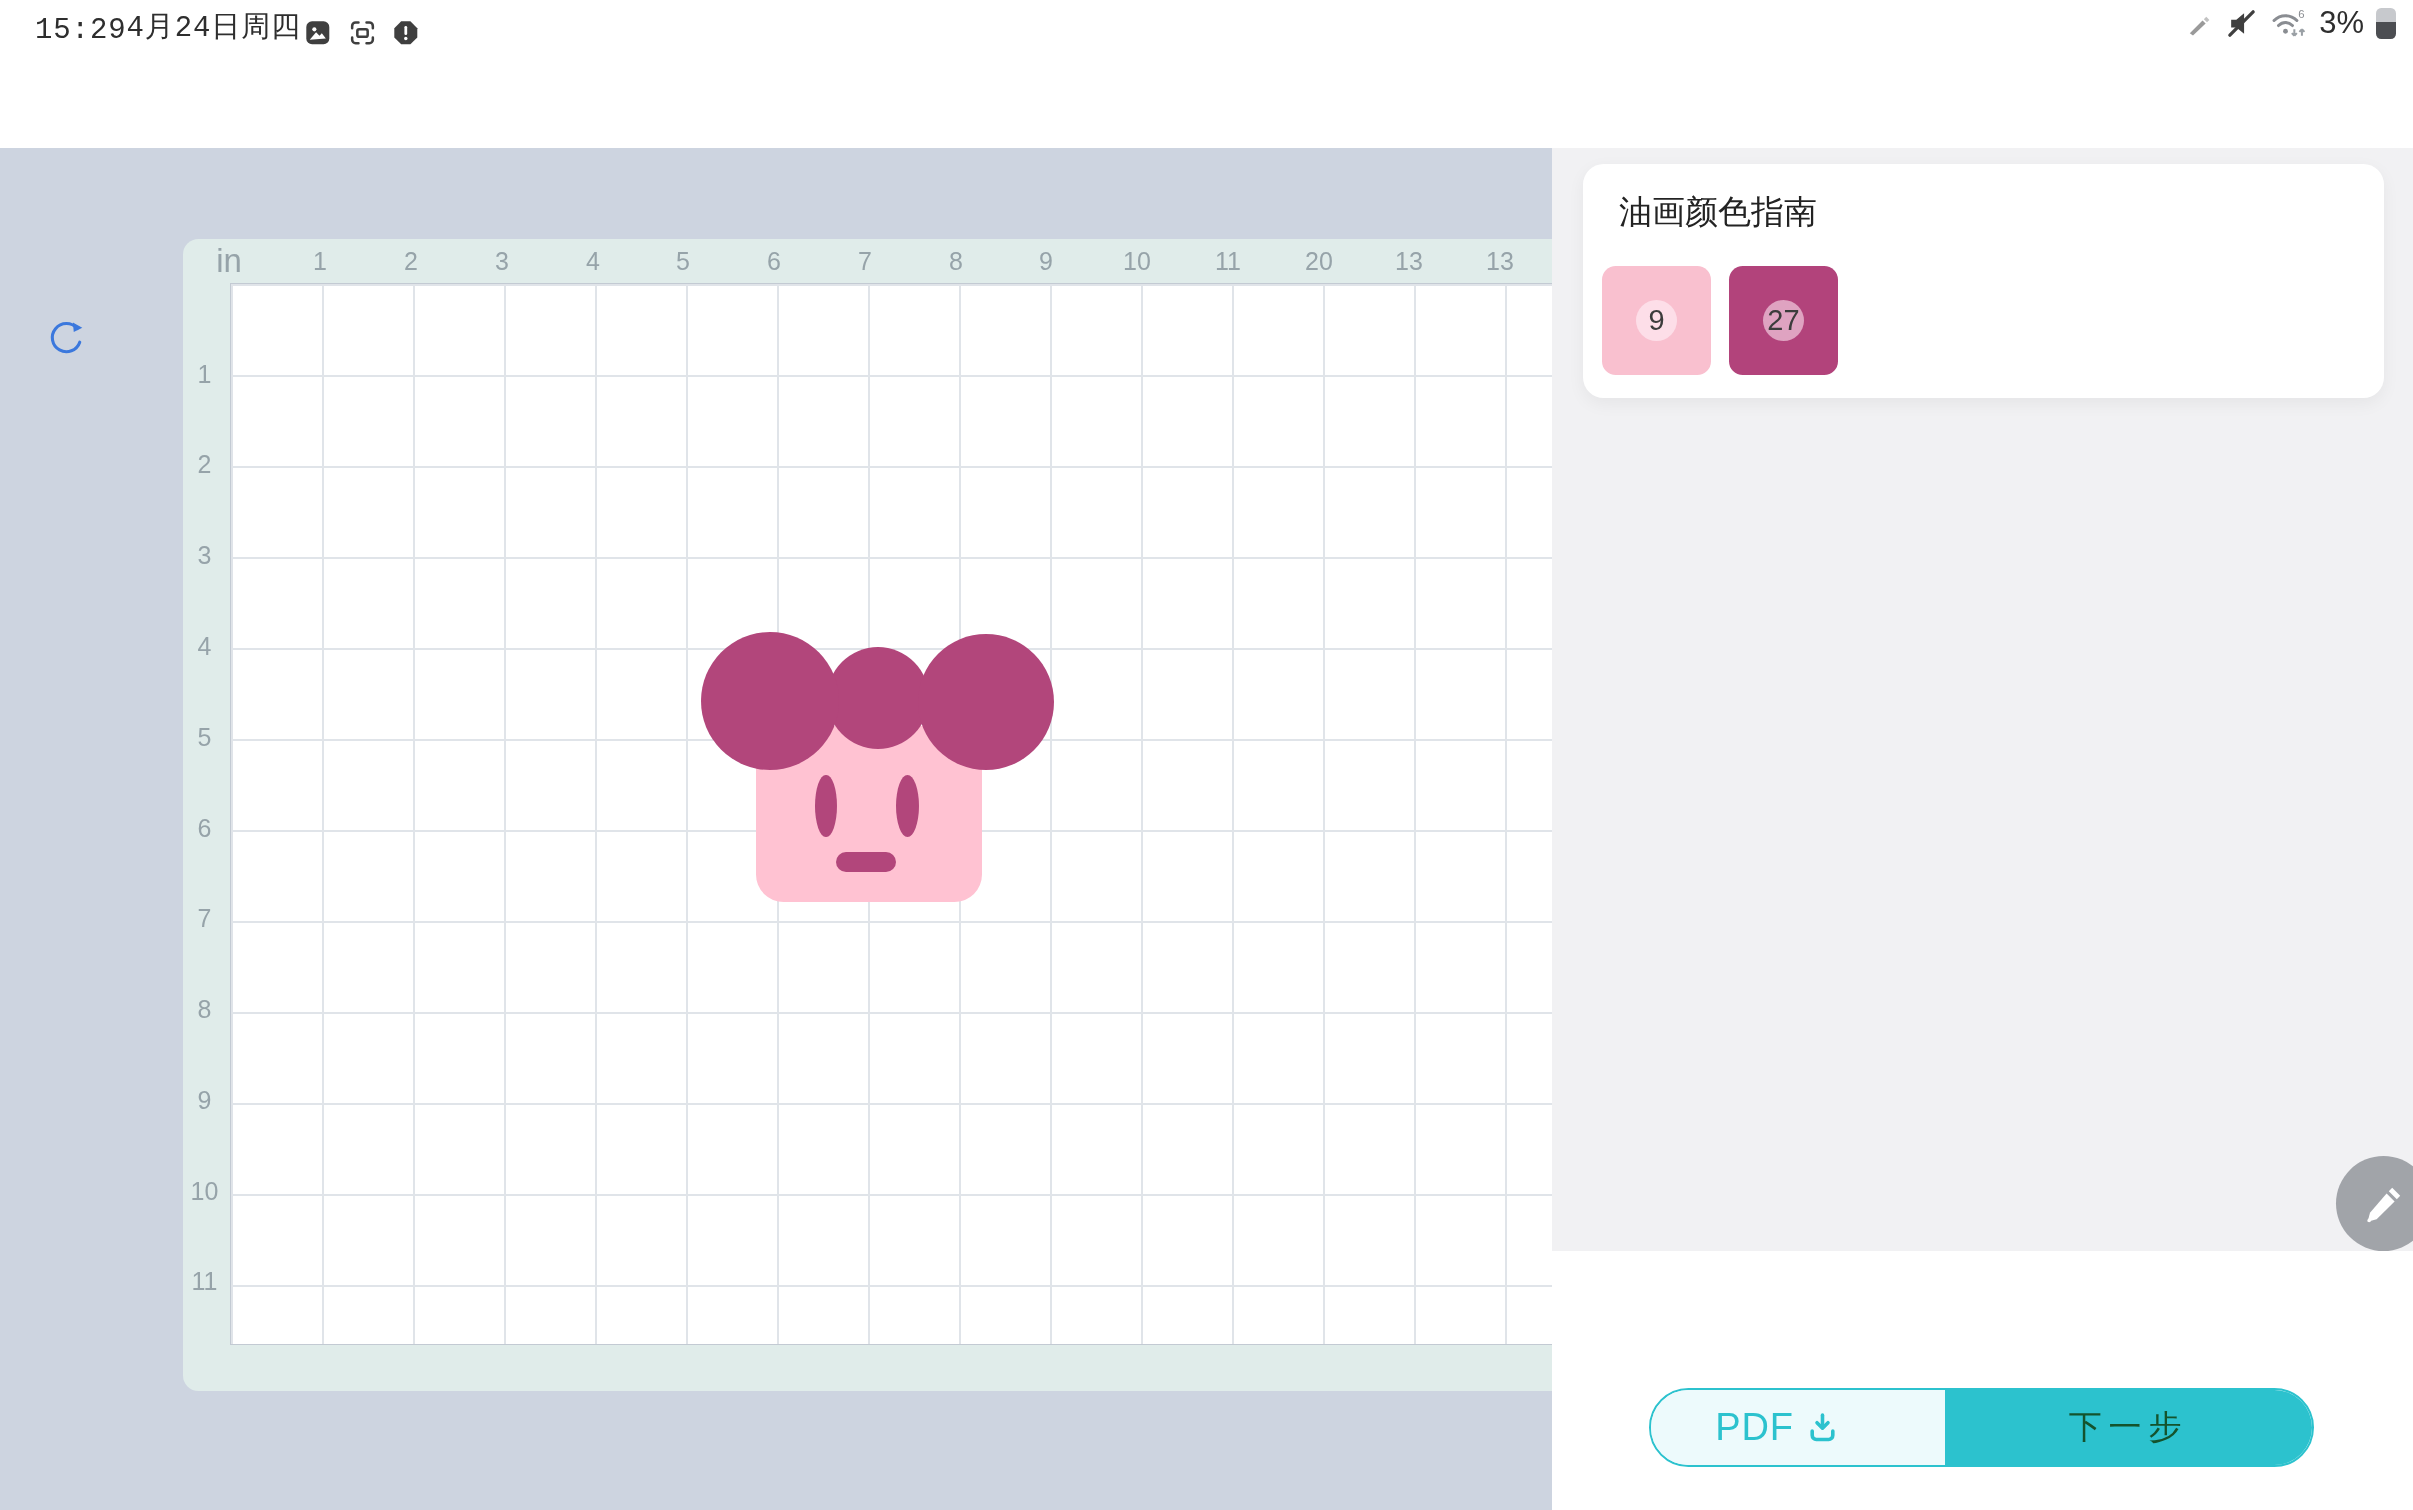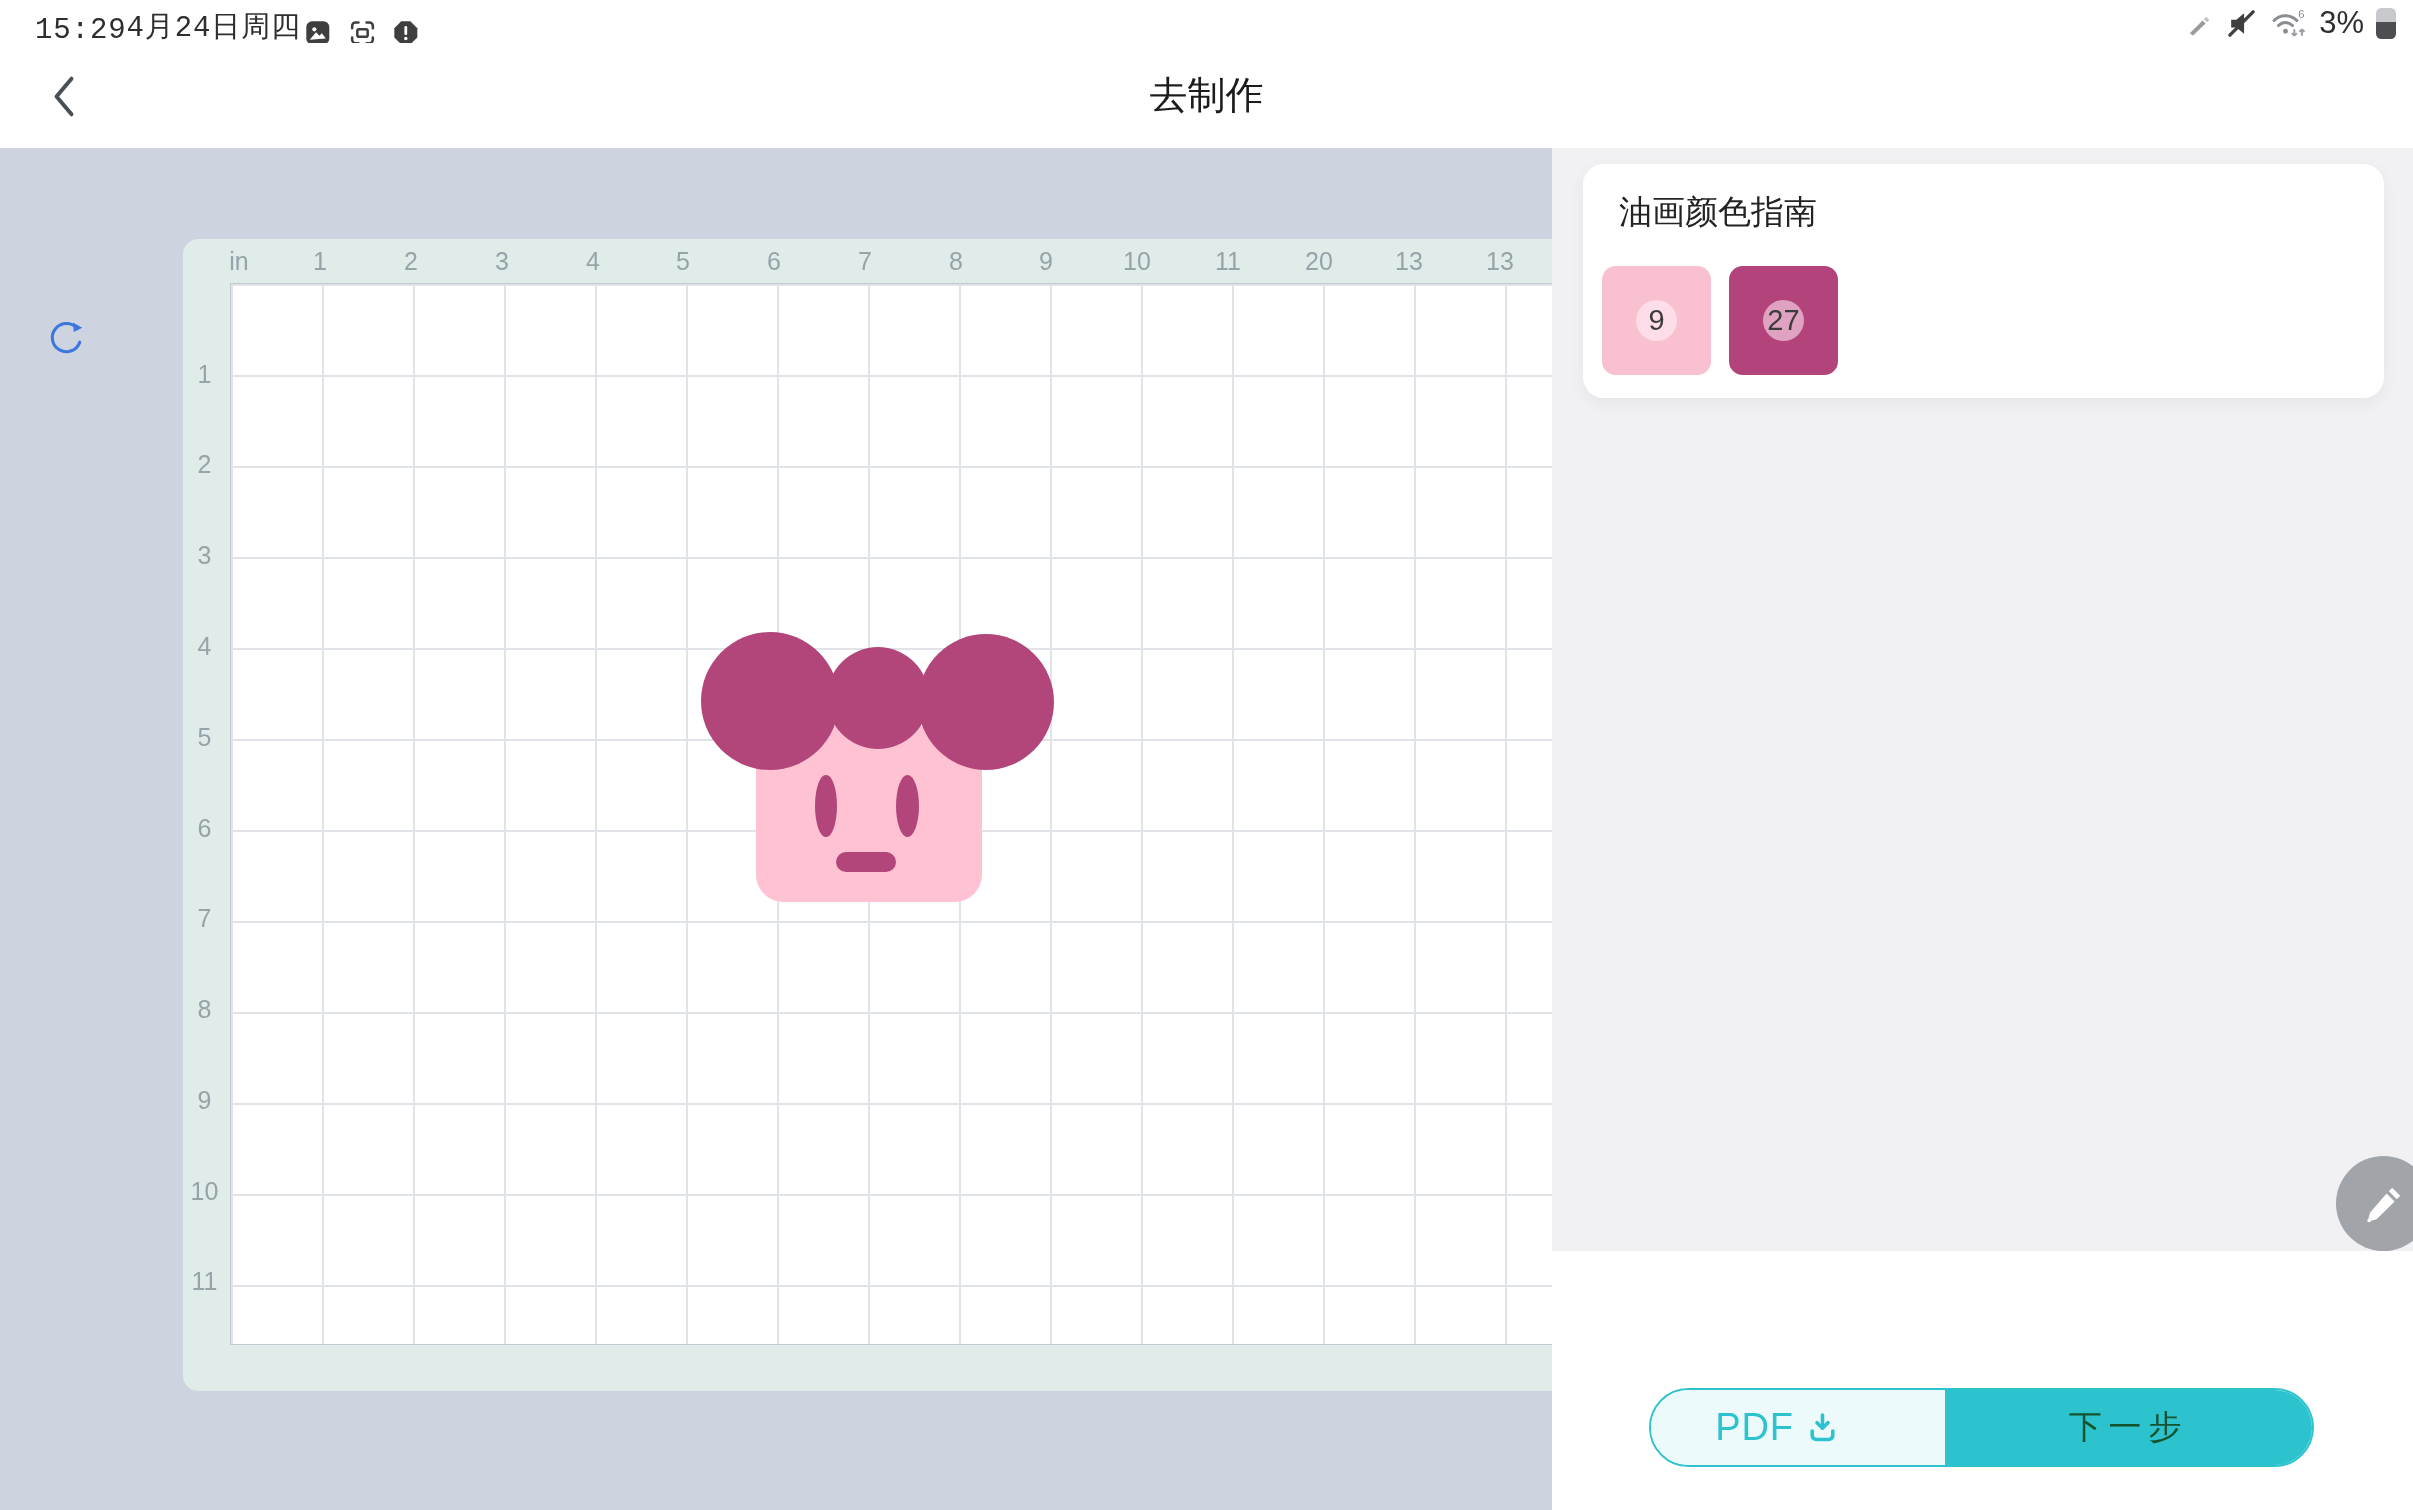--- a/index.html
+++ b/index.html
@@ -29,21 +29,21 @@
   
   .canvas-area{position:absolute;left:0;top:148px;width:1552px;height:1362px;background:var(--canvas-bg);overflow:hidden;}
   .refresh-btn{position:absolute;left:46px;top:169px;width:41px;height:41px;cursor:pointer;}
   .hide-btn{position:absolute;right:52px;top:169px;display:flex;align-items:center;gap:12px;cursor:pointer;}
   .hide-label{font-size:30px;color:var(--accent-blue);}
 
   .board-card{position:absolute;left:183px;top:91px;width:1414px;height:1152px;background:var(--ruler-bg);border-radius:15.5px;}
   .tick{position:absolute;font-size:25px;color:#96a3a9;transform:translate(-50%,-50%);}
   .htick{top:22.4px;}
   .vtick{left:21.5px;}
-  .unit-label{position:absolute;left:46px;top:22.4px;transform:translate(-50%,-50%);font-size:25px;color:#96a3a9;margin-left:10px;}
+  .unit-label{position:absolute;left:46px;top:22.4px;transform:translate(-50%,-50%);font-size:33px;color:#96a3a9;}
 
   .grid{position:absolute;left:47px;top:44px;width:1367px;height:1062px;background-color:#ffffff;
     background-image:
       repeating-linear-gradient(to right,var(--grid-line) 0 1.7px,transparent 1.7px 91px),
       repeating-linear-gradient(to bottom,var(--grid-line) 0 1.7px,transparent 1.7px 91px);
     border:1.7px solid #c3cad3;}
 
   
   .figure{position:absolute;left:0;top:0;width:100%;height:100%;}
   .face{position:absolute;left:525px;top:442px;width:226px;height:176px;border-radius:27.6px;background:var(--face);}
@@ -131,30 +131,20 @@
             <text x="23" y="9" font-size="9" fill="#8a8d92" font-family="Liberation Sans, sans-serif">6</text>
             <path d="M20 18 v5 m0 0 l-2-2 m2 2 l2-2" stroke="#9aa0a5" stroke-width="1.6" fill="none"></path>
             <path d="M26 23 v-5 m0 0 l-2 2 m2-2 l2 2" stroke="#9aa0a5" stroke-width="1.6" fill="none"></path>
           </svg>
       </span>
       <span class="sb-batt-text">3%</span>
       <span class="battery"></span>
     </div>
   </div>
 
-  <div class="header">
-    <div class="back-btn">
-      <span>
-        <svg width="40" height="45" viewBox="0 0 32 48" fill="none">
-            <polyline points="24,5 8,24 24,43" stroke="#4a4f55" stroke-width="4.2" stroke-linecap="round" stroke-linejoin="round"></polyline>
-          </svg>
-      </span>
-    </div>
-    <div class="page-title">去制作</div>
-  </div>
 
   <div class="canvas-area">
     <div class="refresh-btn">
       <span>
         <svg width="41" height="41" viewBox="0 0 48 48" fill="none">
             <path d="M39.5 29.5 A 16.5 16.5 0 1 1 36.5 13.5" stroke="#3b78dd" stroke-width="3.6" stroke-linecap="round"></path>
             <polygon points="31.5,6.5 42.5,12.5 32.5,17.5" fill="#3b78dd"></polygon>
           </svg>
       </span>
     </div>

